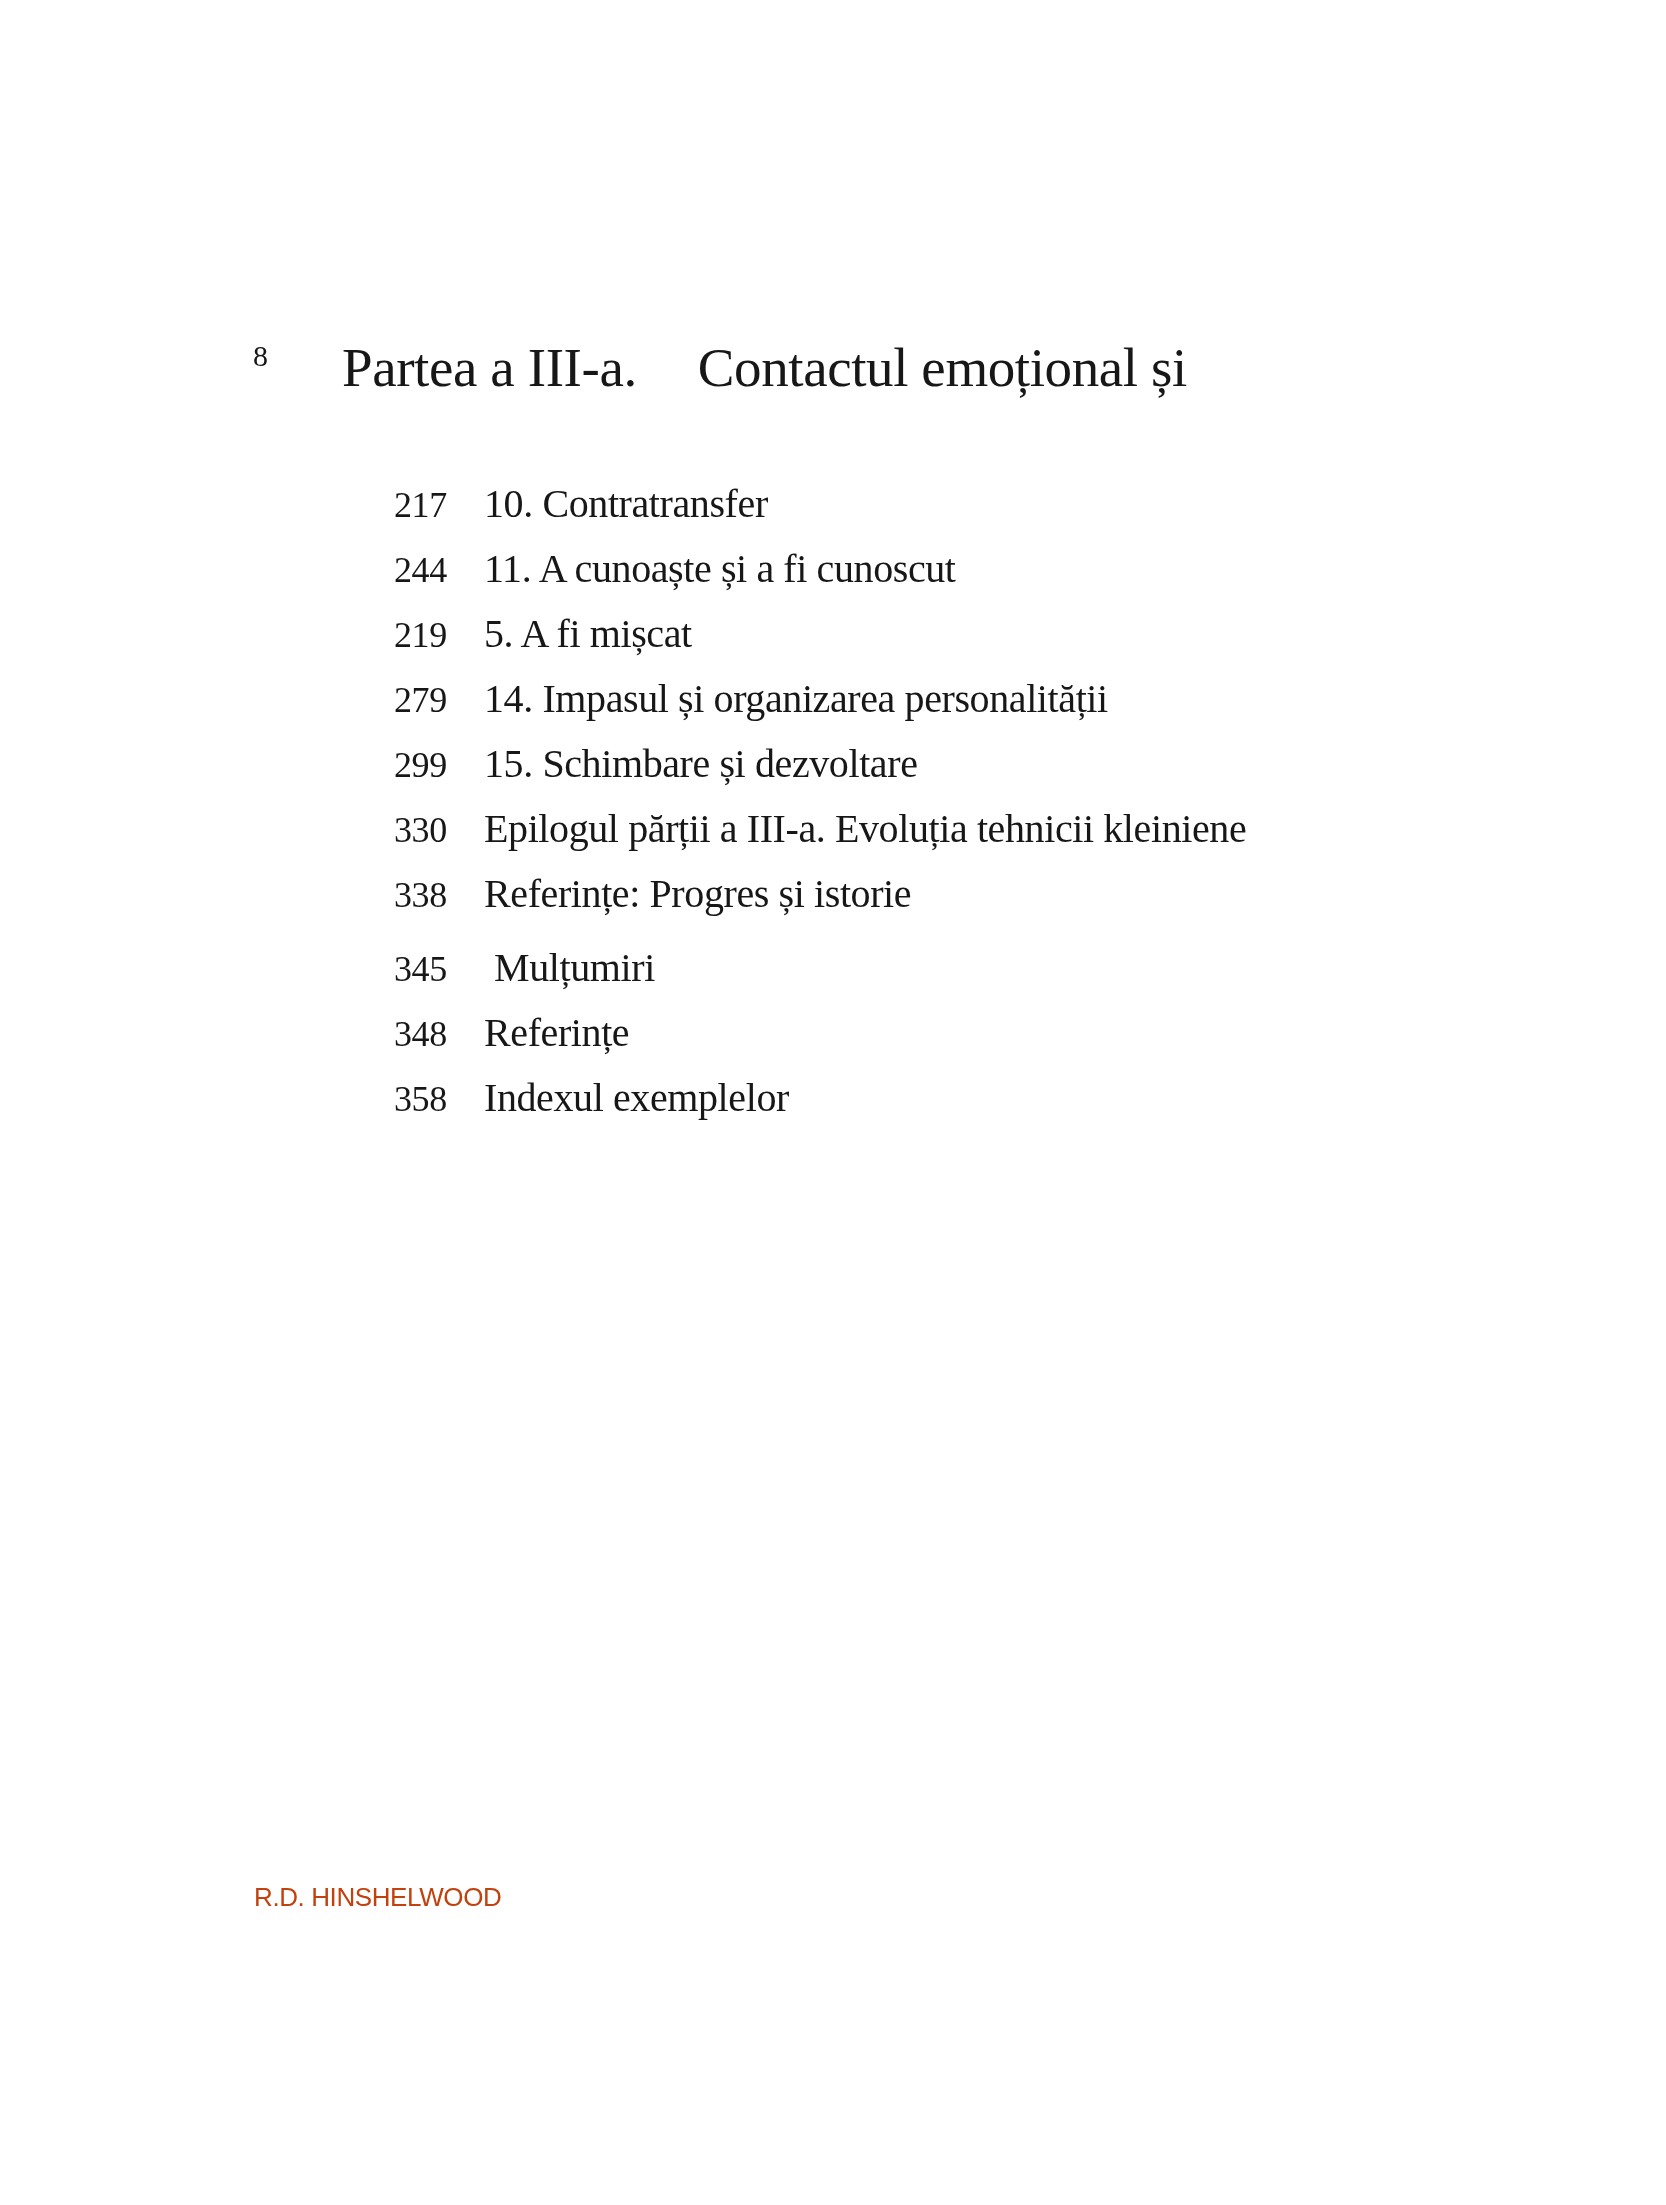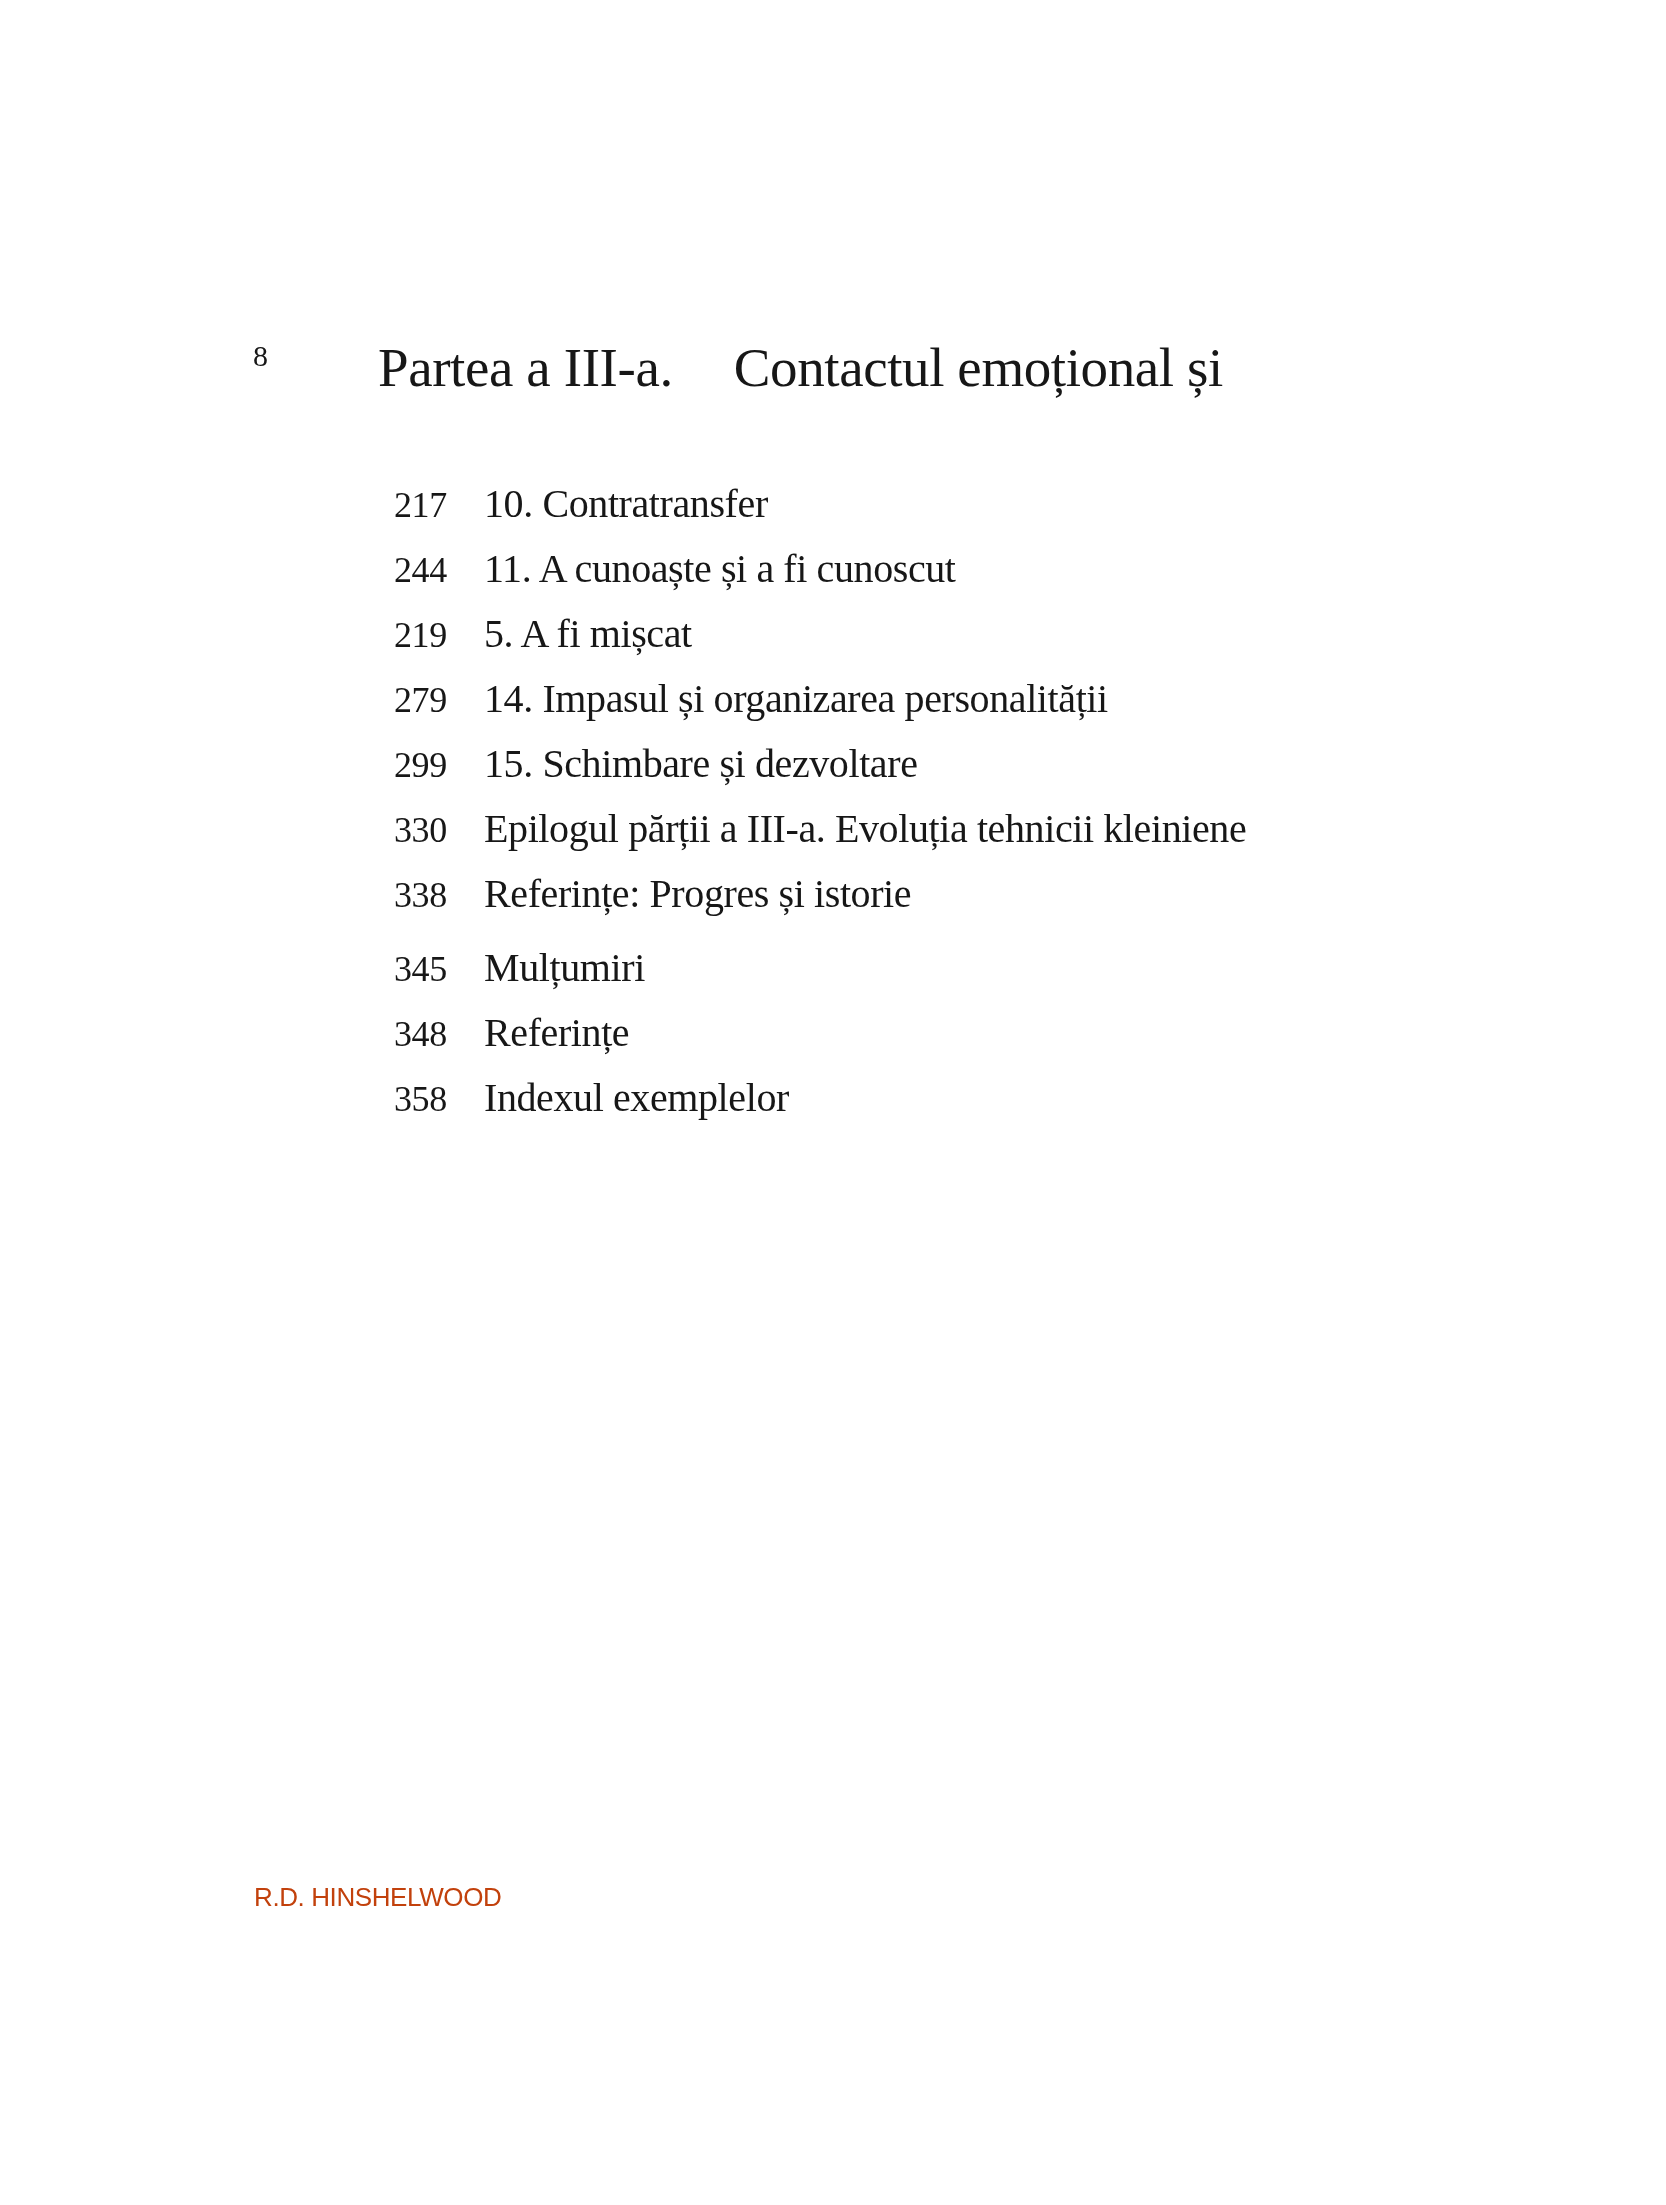--- a/index.html
+++ b/index.html
@@ -31,21 +31,21 @@
     position: absolute;
     left: 342px;
     top: 329px;
     width: 1140px;
     font-size: 55px;
     line-height: 78px;
     font-weight: normal;
     margin: 0;
     letter-spacing: -0.4px;
   }
-  .part-heading .hline { display: block; white-space: nowrap; margin-left: 36px; }
+  .part-heading .hline { display: block; white-space: nowrap; }
   .part-heading .tab-gap {
     display: inline-block;
     width: 61px;
   }
 
   
   .toc {
     position: absolute;
     left: 346px;
     top: 471px;
@@ -53,21 +53,21 @@
   }
   .toc-row {
     display: flex;
     align-items: baseline;
     height: 65px;
     line-height: 65px;
     font-size: 40px;
     letter-spacing: -0.4px;
     white-space: nowrap;
   }
-  .toc-row.gap-before { margin-top: 9px; }
+  .toc-row.gap-before { margin-top: 9px; gap: 10px; }
   .toc-page {
     flex: 0 0 90px;
     font-size: 36px;
     margin-left: 48px;
   }
   .toc-label { flex: 1 1 auto; }
   .toc-row.italic .toc-label { }
 
   
   .footer {

